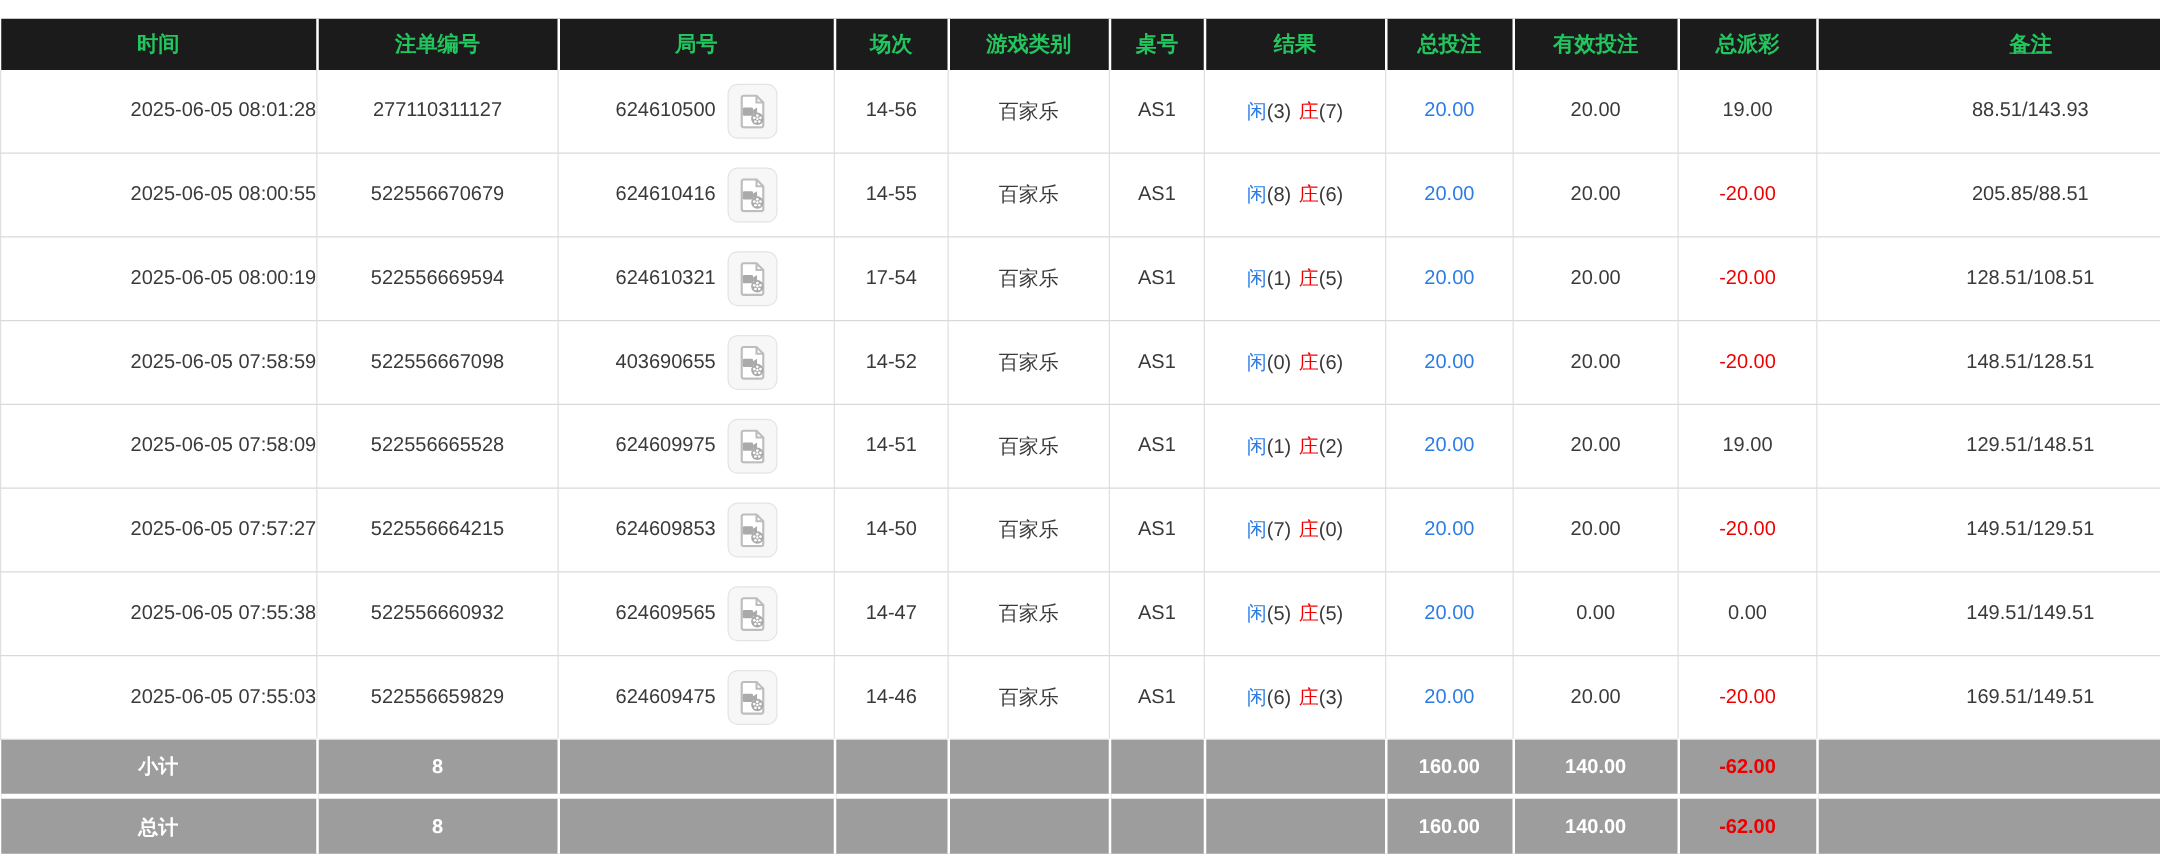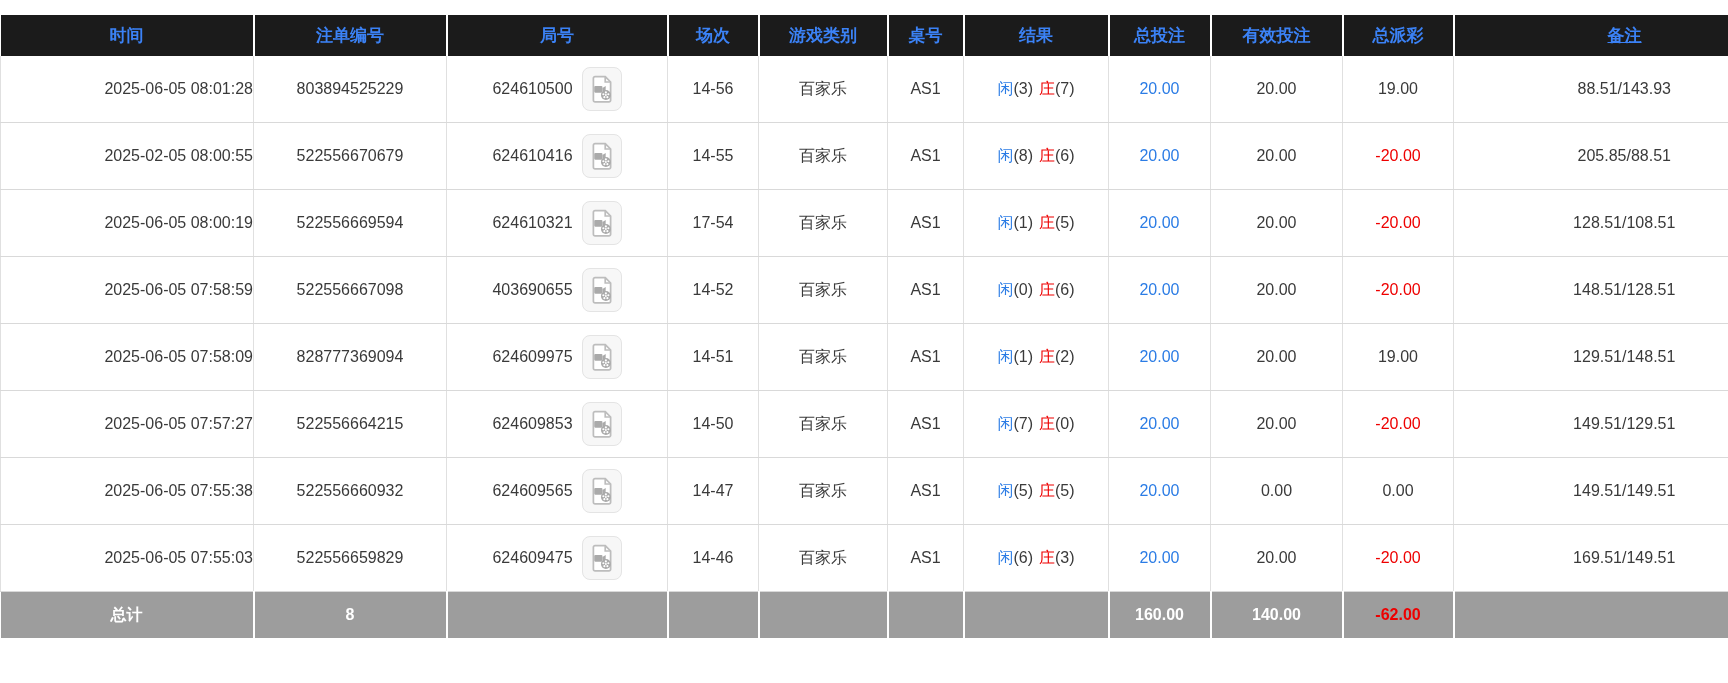--- a/index.html
+++ b/index.html
@@ -13,21 +13,21 @@
   }
   .table-wrap { padding-top: 15px; }
   table.records {
     width: 1728px;
     border-collapse: collapse;
     table-layout: fixed;
   }
   
   thead th {
     background: #1b1b1b;
-    color: #3b82f6;
+    color: #22c55e;
     font-weight: bold;
     font-size: 17px;
     height: 41px;
     padding: 0;
     text-align: center;
     border-right: 2px solid #ffffff;
     border-bottom: none;
   }
   thead th:last-child { border-right: none; text-decoration: underline; }
   
@@ -112,21 +112,21 @@
         <th>结果</th>
         <th>总投注</th>
         <th>有效投注</th>
         <th>总派彩</th>
         <th class="remark-col">备注</th>
       </tr>
     </thead>
     <tbody>
   <tr>
     <td>2025-06-05 08:01:28</td>
-    <td>803894525229</td>
+    <td>277110311127</td>
     <td>
       <div class="round-cell-inner">
         <span>624610500</span>
         <button class="video-btn">
           <span>
             <svg width="26" height="28" viewBox="0 0 24 26">
               <path d="M5.5 1.5 h9.5 l5 5 v17 a1.5 1.5 0 0 1 -1.5 1.5 h-13 a1.5 1.5 0 0 1 -1.5 -1.5 v-20.5 a1.5 1.5 0 0 1 1.5 -1.5 z" fill="#ffffff" stroke="#bdbdbd" stroke-width="1.6"></path>
               <path d="M15 1.5 v5 h5" fill="none" stroke="#bdbdbd" stroke-width="1.6"></path>
               <rect x="4.8" y="10.2" width="7.6" height="6.2" rx="1" fill="#aaaaaa"></rect>
               <polygon points="12.4,12 15.4,10.2 15.4,16.4 12.4,14.6" fill="#aaaaaa"></polygon>
@@ -148,21 +148,21 @@
     <td class="result-cell">
       <span class="blue">闲</span><span>(3)</span><span class="result-gap"></span><span class="red">庄</span><span>(7)</span>
     </td>
     <td class="blue">20.00</td>
     <td>20.00</td>
     <td class="payout">19.00</td>
     <td class="remark-col">88.51/143.93</td>
   </tr>
 
   <tr>
-    <td>2025-02-05 08:00:55</td>
+    <td>2025-06-05 08:00:55</td>
     <td>522556670679</td>
     <td>
       <div class="round-cell-inner">
         <span>624610416</span>
         <button class="video-btn">
           <span>
             <svg width="26" height="28" viewBox="0 0 24 26">
               <path d="M5.5 1.5 h9.5 l5 5 v17 a1.5 1.5 0 0 1 -1.5 1.5 h-13 a1.5 1.5 0 0 1 -1.5 -1.5 v-20.5 a1.5 1.5 0 0 1 1.5 -1.5 z" fill="#ffffff" stroke="#bdbdbd" stroke-width="1.6"></path>
               <path d="M15 1.5 v5 h5" fill="none" stroke="#bdbdbd" stroke-width="1.6"></path>
               <rect x="4.8" y="10.2" width="7.6" height="6.2" rx="1" fill="#aaaaaa"></rect>
@@ -260,21 +260,21 @@
       <span class="blue">闲</span><span>(0)</span><span class="result-gap"></span><span class="red">庄</span><span>(6)</span>
     </td>
     <td class="blue">20.00</td>
     <td>20.00</td>
     <td class="payout red">-20.00</td>
     <td class="remark-col">148.51/128.51</td>
   </tr>
 
   <tr>
     <td>2025-06-05 07:58:09</td>
-    <td>828777369094</td>
+    <td>522556665528</td>
     <td>
       <div class="round-cell-inner">
         <span>624609975</span>
         <button class="video-btn">
           <span>
             <svg width="26" height="28" viewBox="0 0 24 26">
               <path d="M5.5 1.5 h9.5 l5 5 v17 a1.5 1.5 0 0 1 -1.5 1.5 h-13 a1.5 1.5 0 0 1 -1.5 -1.5 v-20.5 a1.5 1.5 0 0 1 1.5 -1.5 z" fill="#ffffff" stroke="#bdbdbd" stroke-width="1.6"></path>
               <path d="M15 1.5 v5 h5" fill="none" stroke="#bdbdbd" stroke-width="1.6"></path>
               <rect x="4.8" y="10.2" width="7.6" height="6.2" rx="1" fill="#aaaaaa"></rect>
               <polygon points="12.4,12 15.4,10.2 15.4,16.4 12.4,14.6" fill="#aaaaaa"></polygon>
@@ -407,20 +407,33 @@
     <td class="result-cell">
       <span class="blue">闲</span><span>(6)</span><span class="result-gap"></span><span class="red">庄</span><span>(3)</span>
     </td>
     <td class="blue">20.00</td>
     <td>20.00</td>
     <td class="payout red">-20.00</td>
     <td class="remark-col">169.51/149.51</td>
   </tr>
 </tbody>
     <tfoot>
+      <tr class="subtotal-row">
+        <td>小计</td>
+        <td>8</td>
+        <td></td>
+        <td></td>
+        <td></td>
+        <td></td>
+        <td></td>
+        <td>160.00</td>
+        <td>140.00</td>
+        <td class="red">-62.00</td>
+        <td class="remark-col"></td>
+      </tr>
       <tr class="total-row">
         <td>总计</td>
         <td>8</td>
         <td></td>
         <td></td>
         <td></td>
         <td></td>
         <td></td>
         <td>160.00</td>
         <td>140.00</td>

